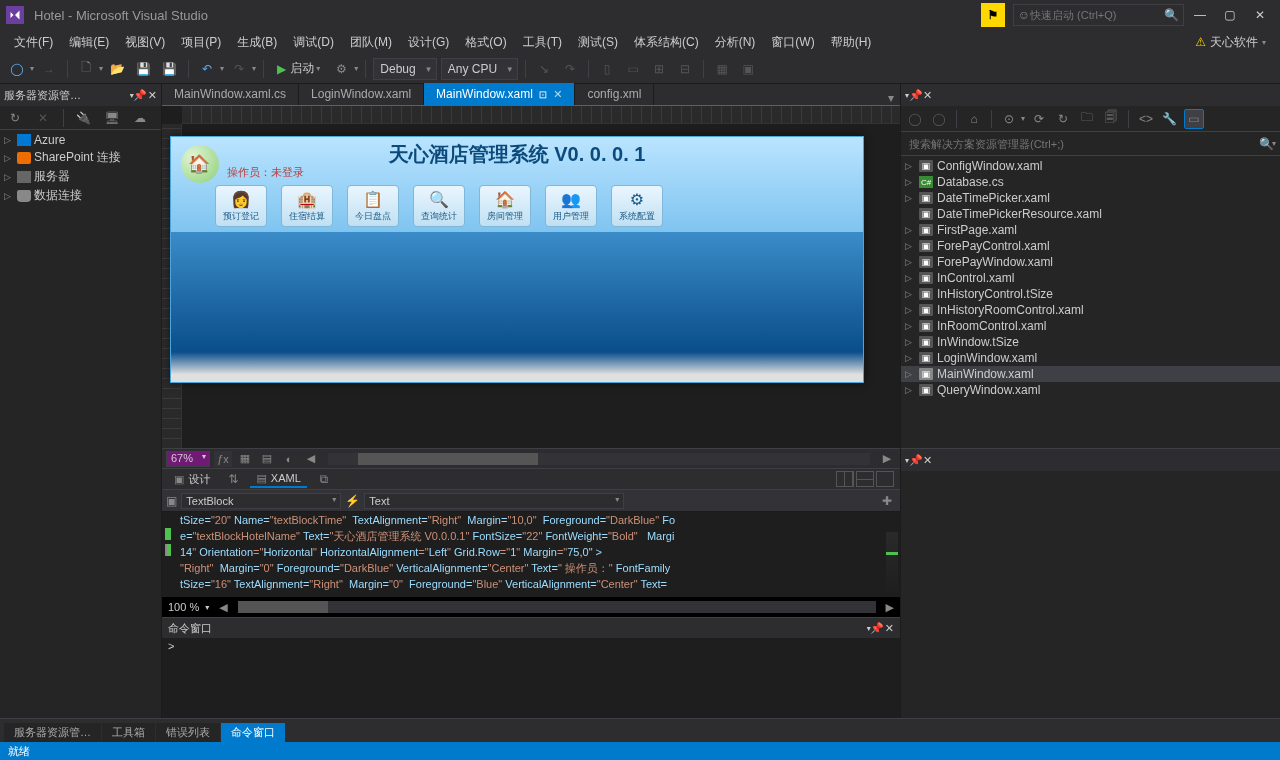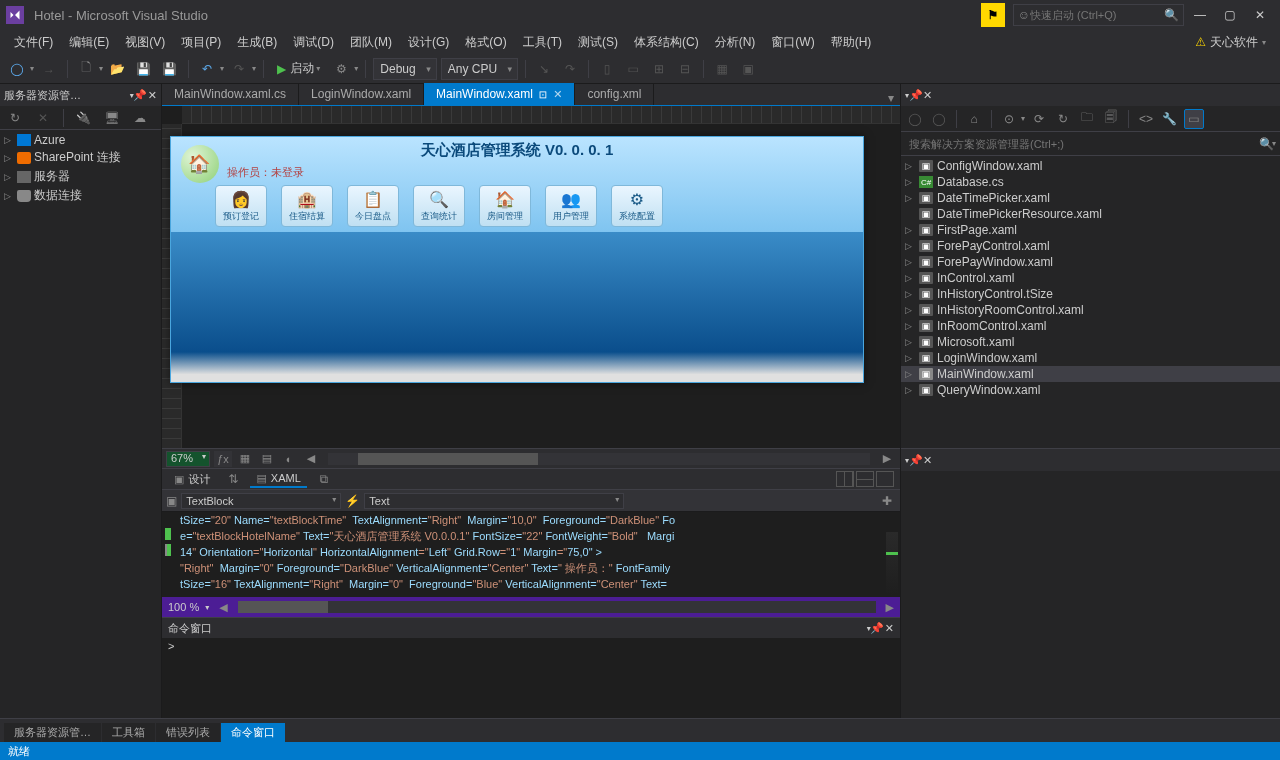--- a/index.html
+++ b/index.html
@@ -50,28 +50,28 @@
 .doctab .pinx { font-size:10px;}
 .doctabs .tabmenu { margin-left:auto; padding:0 6px; color:#888; cursor:pointer;}
 .designer-area { flex:1; display:flex; flex-direction:column; min-height:0;}
 .designer { flex:1; position:relative; background:#1e1e1e; overflow:hidden;}
 .ruler-h { position:absolute; left:20px; right:0; top:0; height:18px; background:repeating-linear-gradient(90deg,#2a2a2a,#2a2a2a 9px,#3a3a3a 9px,#3a3a3a 10px); border-bottom:1px solid #333;}
 .ruler-v { position:absolute; left:0; top:18px; bottom:0; width:20px; background:repeating-linear-gradient(0deg,#2a2a2a,#2a2a2a 9px,#3a3a3a 9px,#3a3a3a 10px); border-right:1px solid #333;}
 .canvas-scroll { position:absolute; left:0; top:0; right:0; bottom:0; overflow:hidden; padding:20px 8px 8px 8px;}
 .wpf-window { position:relative; left:0; top:10px; width:694px; height:247px; background:linear-gradient(180deg,#6fbef2,#3a8cc8 25%, #1666a8 55%, #0a4e8c); border:1px solid #4aa6de; box-shadow:0 0 8px rgba(0,0,0,.5);}
 .wpf-head { height:95px; background:linear-gradient(180deg,#bae4ff,#7fc4f0); position:relative;}
 .wpf-logo { position:absolute; left:10px; top:8px; width:38px; height:38px; border-radius:50%; background:radial-gradient(circle at 30% 30%, #dff4d6, #8fd076); display:flex; align-items:center; justify-content:center; color:#2b6e1f; font-size:18px;}
-.wpf-title { position:absolute; left:50%; transform:translateX(-50%); top:4px; color:#0b4a7b; font-weight:bold; font-size:15px;text-align:center;}
+.wpf-title { position:absolute; left:50%; transform:translateX(-50%); top:4px; color:#0b4a7b; font-weight:bold; font-size:20px;text-align:center;}
 .wpf-op { position:absolute; left:56px; top:28px; color:#b34040; font-size:11px;}
 .wpf-buttons { position:absolute; left:44px; top:48px; display:flex; gap:14px;}
 .wpf-btn { width:52px; height:42px; background:linear-gradient(180deg,#eaf6ff,#c0e0f2); border:1px solid #7fb8da; border-radius:4px; display:flex; flex-direction:column; align-items:center; justify-content:center; font-size:9px; color:#1a5a87; gap:1px;}
 .wpf-btn .ic { width:22px; height:20px; display:flex; align-items:center; justify-content:center; font-size:16px;}
 .wpf-body { position:absolute; left:0; right:0; top:95px; bottom:0; background:linear-gradient(180deg,#3a8cc8,#0a4e8c 80%, #e0e0e0 95%);}
 .zoom-bar { height:20px; background:#2d2d30; display:flex; align-items:center; padding:0 4px; gap:4px; border-top:1px solid #3f3f46; font-size:11px;}
-.zoom-combo { background:#14532d; border:1px solid #3f3f46; padding:0 16px 0 4px; height:16px; font-size:11px; color:#ccc; position:relative;}
+.zoom-combo { background:#701a75; border:1px solid #3f3f46; padding:0 16px 0 4px; height:16px; font-size:11px; color:#ccc; position:relative;}
 .zoom-combo::after { content:"▾"; position:absolute; right:3px; font-size:8px;}
 .zbtn { width:18px; height:16px; display:flex; align-items:center; justify-content:center; color:#888; cursor:pointer;}
 .hscroll { flex:1; height:12px; background:#333337; position:relative; margin:0 4px;}
 .hscroll .thumb { position:absolute; left:30px; width:180px; top:0; bottom:0; background:#555;}
 .split-bar { height:22px; background:#2d2d30; display:flex; align-items:center; padding:0 6px; gap:8px; border-top:1px solid #3f3f46; border-bottom:1px solid #3f3f46;}
 .split-tab { display:flex; align-items:center; gap:4px; padding:1px 6px; cursor:pointer; font-size:11px;}
 .split-tab .icon { color:#888;}
 .split-tab.xaml { border-bottom:2px solid #007acc;}
 .split-right { margin-left:auto; display:flex; gap:2px;}
 .layout-btn { width:18px; height:16px; border:1px solid #555; display:flex;}
@@ -80,21 +80,21 @@
 .bc-combo { background:#2d2d30; border:1px solid #3f3f46; padding:1px 18px 1px 4px; font-size:11px; position:relative; cursor:pointer; min-width:160px;}
 .bc-combo::after{content:"▾";position:absolute;right:4px;font-size:8px;color:#888;}
 .code { position:relative; height:85px; background:#1e1e1e; font-family:Consolas,monospace; font-size:11px; line-height:16px; overflow:hidden; color:#9cdcfe;}
 .code .gutter { position:absolute; left:0; top:0; bottom:0; width:16px; background:#1e1e1e;}
 .code .gutter .mark { position:absolute; left:3px; width:6px; height:12px; }
 .code pre { position:absolute; left:18px; top:0; white-space:pre; }
 .attr { color:#9cdcfe;} .str { color:#ce9178;}
 .plus-icon { position:absolute; right:2px; top:2px; width:14px; height:14px; color:#888; cursor:pointer;}
 .minimap { position:absolute; right:2px; top:20px; bottom:2px; width:12px; background:linear-gradient(180deg,#2a2a2a,#1e1e1e);}
 .minimap .mk{position:absolute;right:0;left:0;height:3px;background:#4ec14e;top:20px;}
-.code-status { height:20px; background:#4c1d95; display:flex; align-items:center; padding:0 6px; gap:6px; font-size:11px;}
+.code-status { height:20px; background:#000000; display:flex; align-items:center; padding:0 6px; gap:6px; font-size:11px;}
 .cmd-panel { border-top:1px solid #3f3f46;}
 .cmd-header { height:20px; background:#2d2d30; display:flex; align-items:center; padding:0 6px; font-size:11px;}
 .cmd-body { height:80px; background:#1e1e1e; padding:2px 6px; font-family:Consolas,monospace; font-size:11px; color:#ccc;}
 .right-col { width:380px; display:flex; flex-direction:column; background:#252526; border-left:1px solid #1b1b1c;}
 .sol-toolbar { height:26px; display:flex; align-items:center; padding:0 4px; gap:4px; border-bottom:1px solid #3f3f46; flex-wrap:nowrap;}
 .sol-toolbar .tbtn{width:20px;height:20px;font-size:12px;}
 .sol-toolbar .sel{border:1px solid #007acc; background:#3f3f46;}
 .search-row { height:24px; display:flex; align-items:center; padding:0 4px; border-bottom:1px solid #3f3f46;}
 .search-input { flex:1; background:transparent; border:none; color:#888; font-size:11px; outline:none; padding:0 4px;}
 .sol-tree { flex:1; overflow:auto; padding:2px 0;}
@@ -450,21 +450,21 @@
           <span>InHistoryRoomControl.xaml</span>
         </div>
         <div class="sol-item">
           <span class="exp">▷</span>
           <span class="xaml-icon">▣</span>
           <span>InRoomControl.xaml</span>
         </div>
         <div class="sol-item">
           <span class="exp">▷</span>
           <span class="xaml-icon">▣</span>
-          <span>Microsoft.xaml</span>
+          <span>InWindow.tSize</span>
         </div>
         <div class="sol-item">
           <span class="exp">▷</span>
           <span class="xaml-icon">▣</span>
           <span>LoginWindow.xaml</span>
         </div>
         <div class="sol-item selected">
           <span class="exp">▷</span>
           <span class="xaml-icon sel">▣</span>
           <span>MainWindow.xaml</span>

